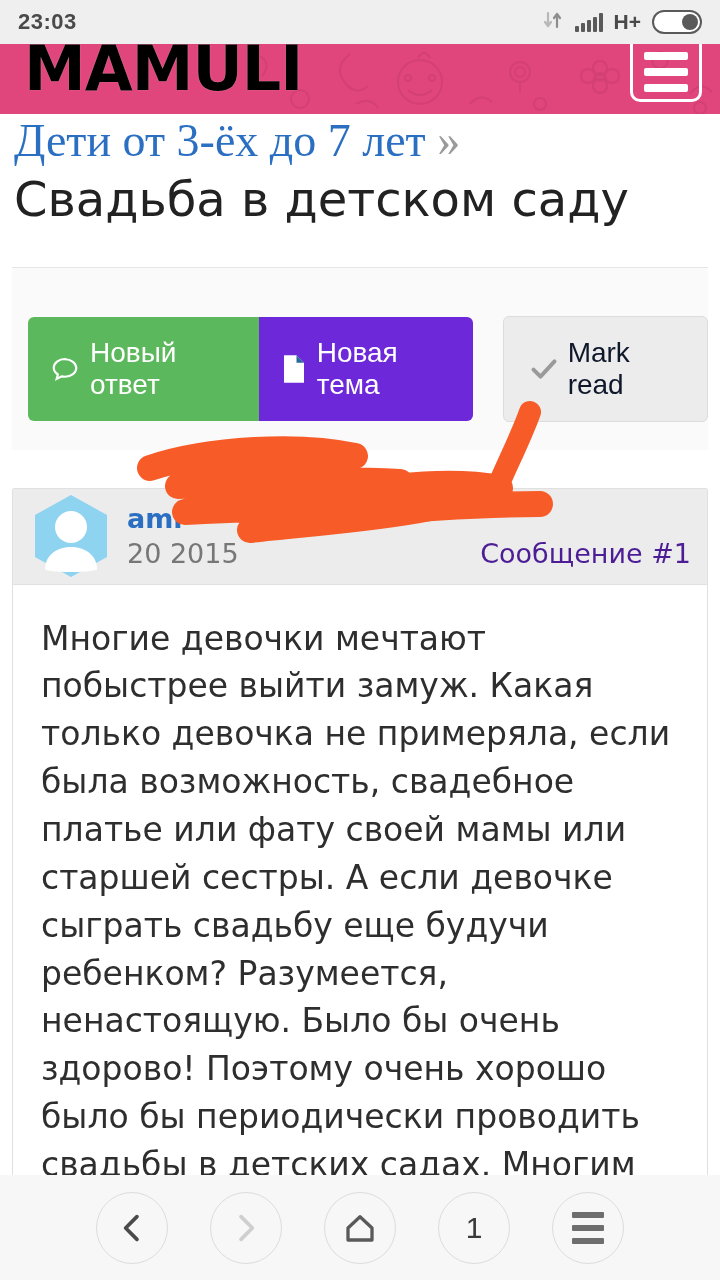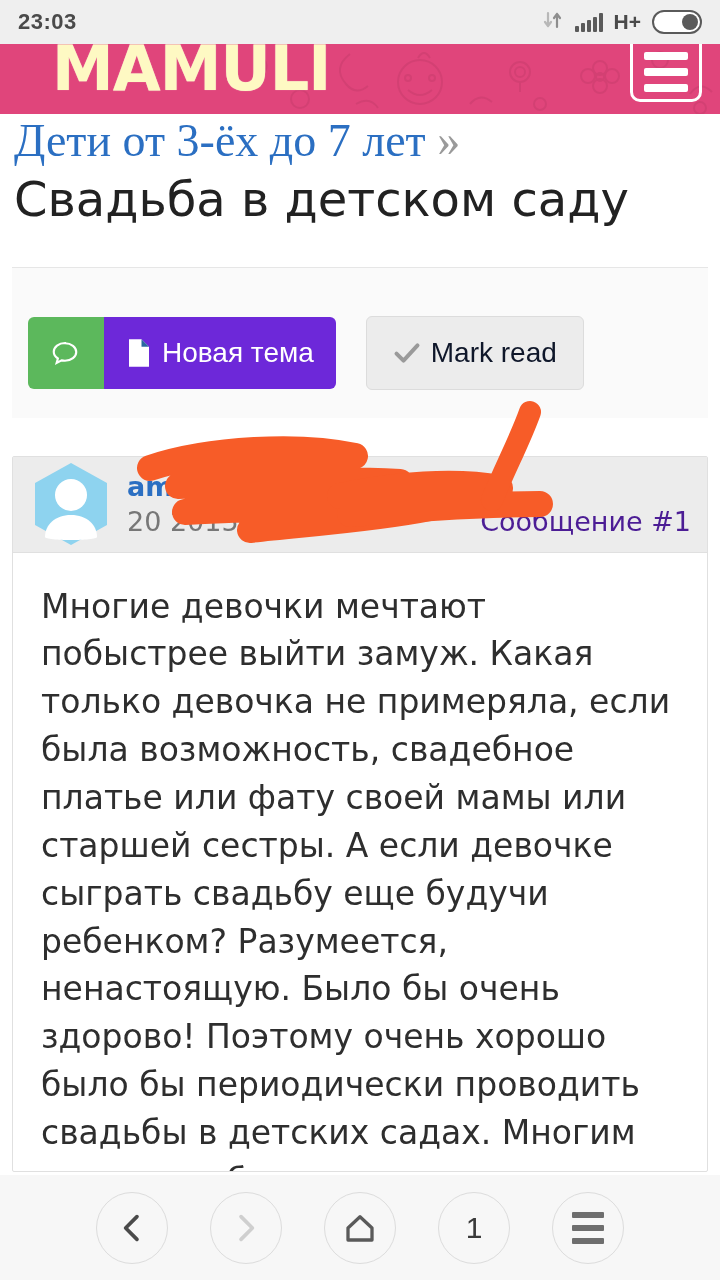--- a/index.html
+++ b/index.html
@@ -84,26 +84,25 @@
     position: absolute;
     inset: 0;
     opacity: 0.5;
   }
   .logo {
     position: absolute;
     left: 24px;
     top: -6px;
     font-size: 62px;
     font-weight: bold;
-    color: #fef9c3;
+    color: #000000;
     letter-spacing: -1px;
     font-family: "DejaVu Sans", sans-serif;
     line-height: 1;
     text-shadow: 0 0 1px rgba(255,255,255,0.6);
-    margin-left: 28px;
   }
   .menu-btn {
     position: absolute;
     right: 18px;
     top: -14px;
     width: 72px;
     height: 72px;
     border: 3px solid #ffffff;
     border-radius: 10px;
     box-sizing: border-box;
@@ -368,20 +367,21 @@
 </div>
 
 <div class="toolbar">
   <div class="btn-group">
     <div class="btn btn-reply">
       <span class="ico">
         <svg width="30" height="30" viewBox="0 0 24 24">
           <path d="M12 4C7 4 3 7.1 3 11c0 2.2 1.3 4.1 3.3 5.4L5.3 20l4-2.1c.9.2 1.8.3 2.7.3 5 0 9-3.1 9-7s-4-7-9-7z" fill="none" stroke="#ffffff" stroke-width="1.7"></path>
         </svg>
       </span>
+      <span>Новый ответ</span>
     </div>
     <div class="btn btn-newtopic">
       <span class="ico">
         <svg width="26" height="30" viewBox="0 0 20 24">
           <path d="M2 1h10l6 6v16H2z" fill="#ffffff"></path>
           <path d="M12 1v6h6z" fill="#2b66a0"></path>
         </svg>
       </span>
       <span>Новая тема</span>
     </div>

